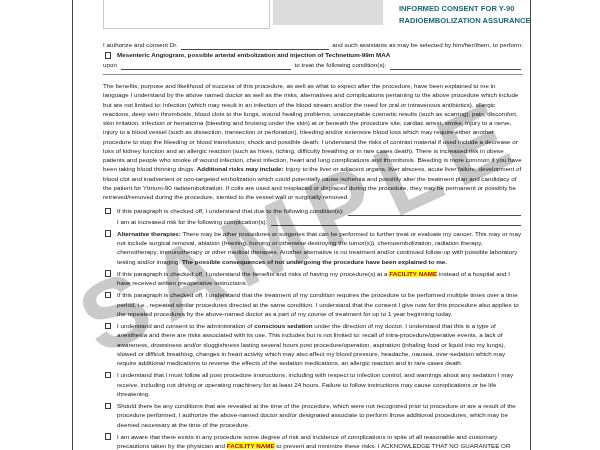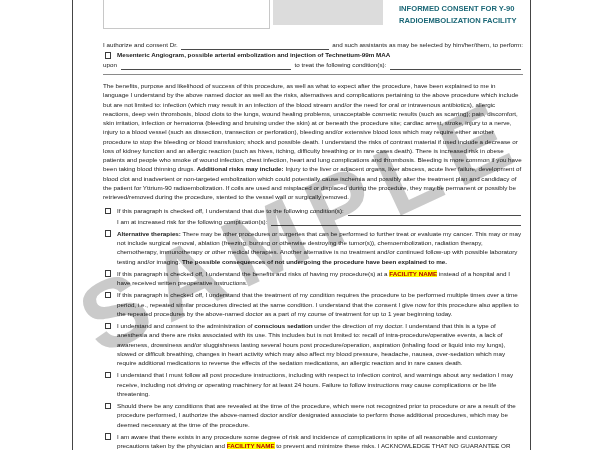--- a/index.html
+++ b/index.html
@@ -57,21 +57,21 @@
 
 <div class="page">
   <div class="edge edge-left"></div>
   <div class="edge edge-right"></div>
 
   <div class="whitebox"></div>
   <div class="graybox"></div>
 
   <div class="title">
     <div>INFORMED CONSENT FOR Y-90</div>
-    <div>RADIOEMBOLIZATION FACILITY</div>
+    <div>RADIOEMBOLIZATION ASSURANCE</div>
   </div>
 
   <div class="content">
 
     <div class="introline flexline">
         <span>I authorize and consent Dr. </span>
         <span class="blank grow" style="flex-grow: 1.1;"></span>
         <span> and such assistants as may be selected by him/her/them, to perform:</span>
       </div>
 

